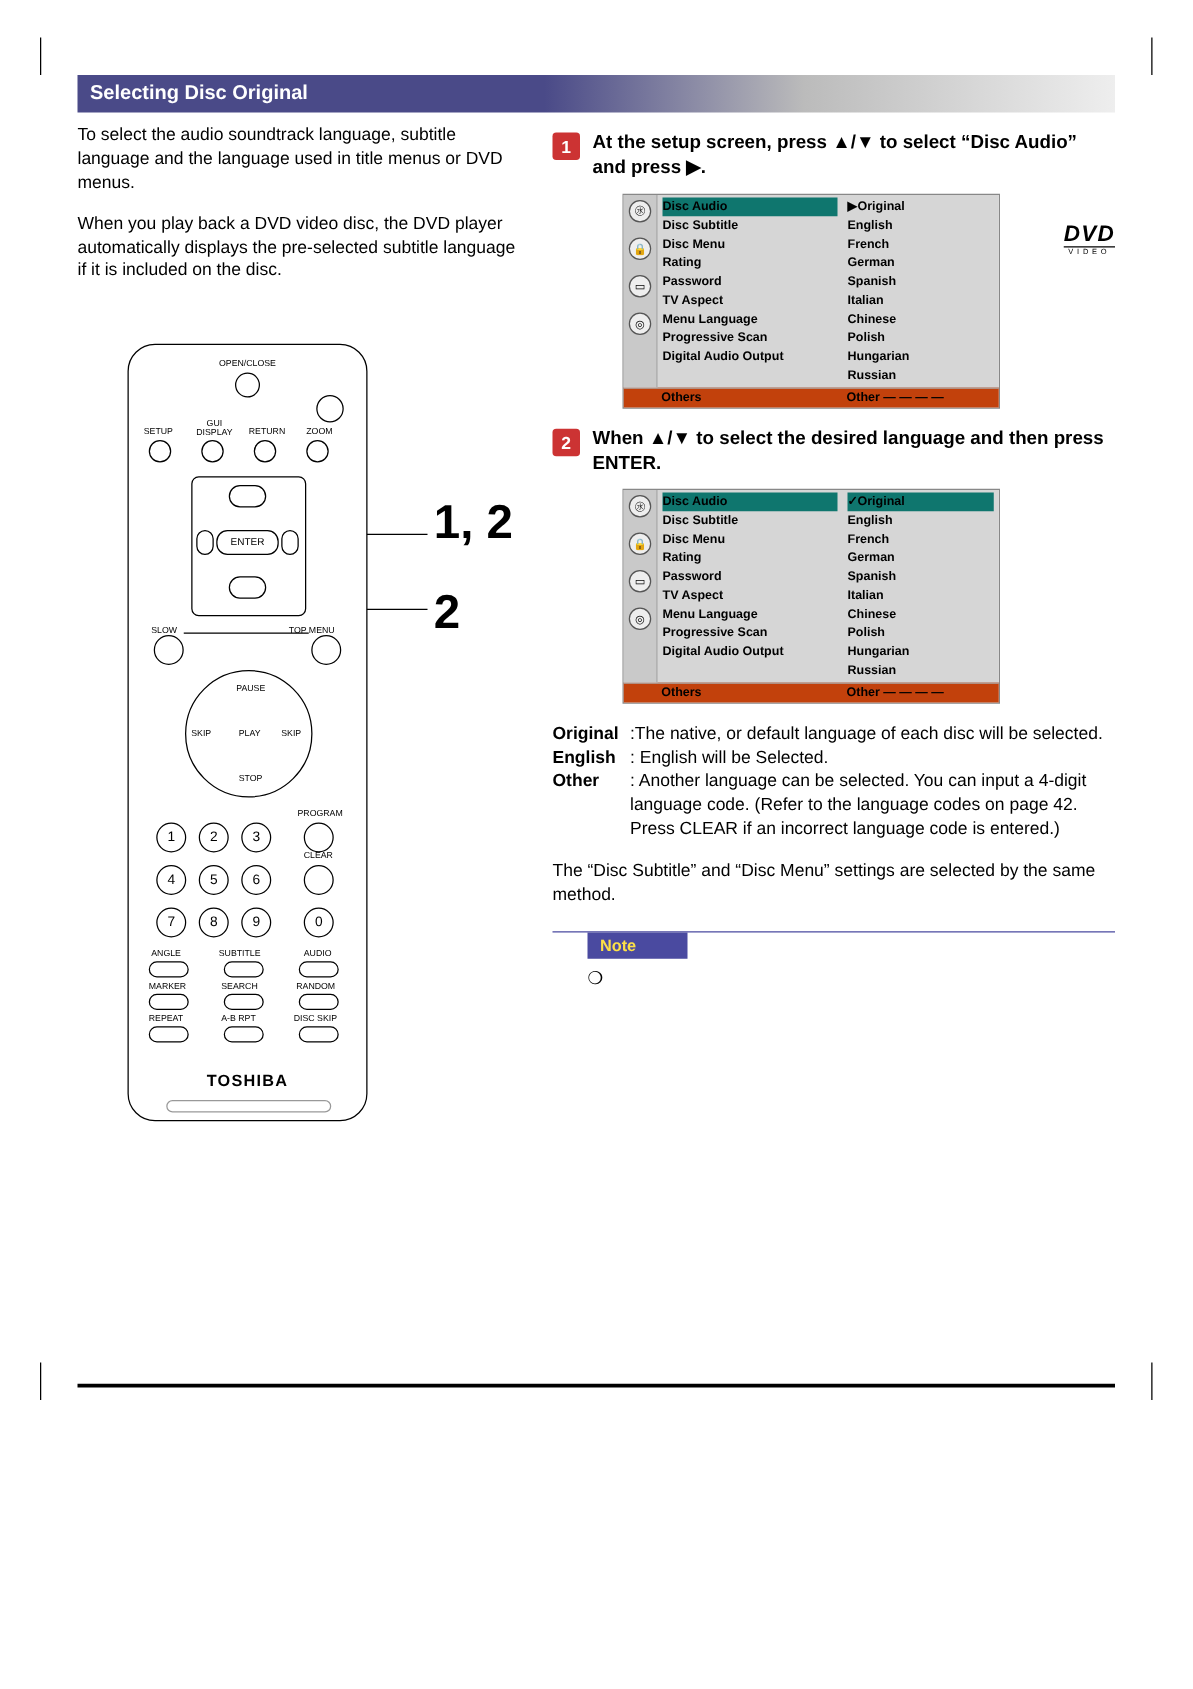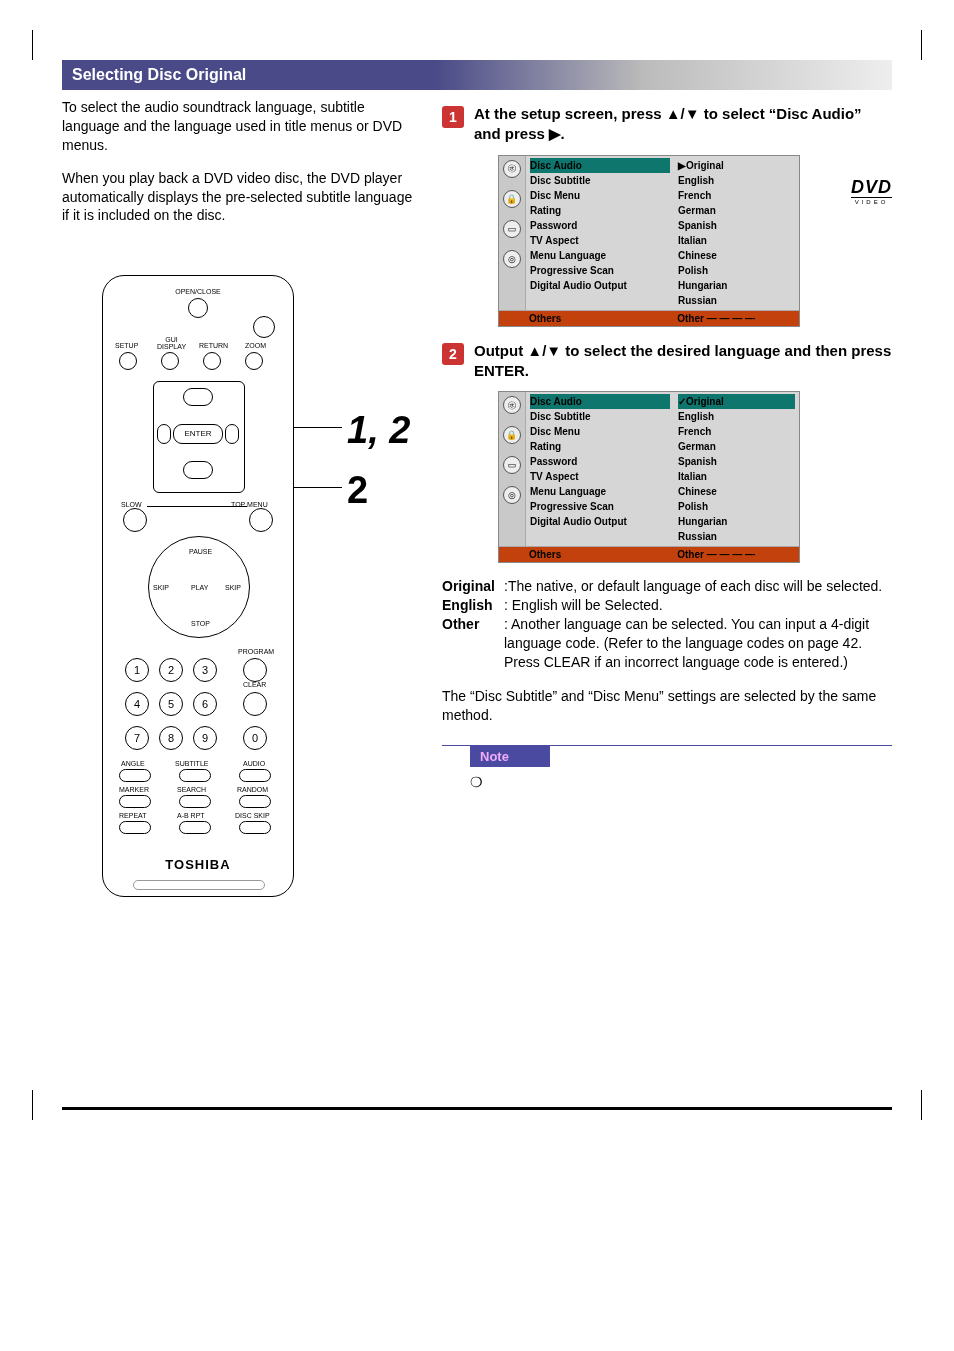--- a/index.html
+++ b/index.html
@@ -156,21 +156,21 @@
 
   .defs { font-size:14px; line-height:1.35; margin:10px 0 16px 0;}
   .defs .term { font-weight:bold; display:inline-block; min-width:62px;}
   .defs .row { display:flex; }
   .defs .row .txt { flex:1; }
 
   .closing { font-size:14px; line-height:1.35; margin-bottom:20px;}
 
   .note-bar {
     background:#4a4aa0;
-    color:#f0abfc;
+    color:#fde047;
     font-weight:bold;
     font-size:13px;
     padding:3px 10px;
     width:60px;
     margin-left:28px;
   }
   .note-wrap { border-top:1.5px solid #4a4aa0; padding-top:0; margin-top:0;}
   .note-body {
     font-size:13px;
     line-height:1.35;
@@ -207,21 +207,21 @@
   </div>
 
   <div class="cols">
 
     <div class="left-col">
       <p>To select the audio soundtrack language, subtitle language and the language used in title menus or DVD menus.</p>
       <p>When you play back a DVD video disc, the DVD player automatically displays the pre-selected subtitle language if it is included on the disc.</p>
 
       <div class="remote-wrap">
         <div class="callout-line" style="top:152px; left:190px; width:50px;"></div>
-        <div class="callout" style="top:130px; left:245px;font-style:italic;">1, 2</div>
+        <div class="callout" style="top:118px; left:245px;">1, 2</div>
         <div class="callout-line" style="top:212px; left:190px; width:50px;"></div>
         <div class="callout" style="top:190px; left:245px;">2</div>
 
         <div class="remote">
 
           <div class="lbl" style="top:12px; left:50px; width:90px;">OPEN/CLOSE</div>
           <div class="rbtn" style="top:22px; left:85px; width:18px; height:18px;"></div>
           <div class="rbtn" style="top:40px; left:150px; width:20px; height:20px;"></div>
 
           <div class="lbl" style="top:66px; left:12px;">SETUP</div>
@@ -339,21 +339,21 @@
         </div>
         <div class="osd-others">
           <span>Others</span>
           <span class="r">Other  — — — —</span>
         </div>
       </div>
 
       <div class="step">
         <div class="step-num">2</div>
         <div class="step-text">
-          <span>Output </span><span class="tri">▲/▼</span><span> to select the desired language and then press ENTER.</span>
+          <span>When </span><span class="tri">▲/▼</span><span> to select the desired language and then press ENTER.</span>
         </div>
       </div>
 
       <div class="osd">
         <div class="osd-body">
           <div class="osd-icons">
             <span>㊌</span>
             <span>🔒</span>
             <span>▭</span>
             <span>◎</span>

